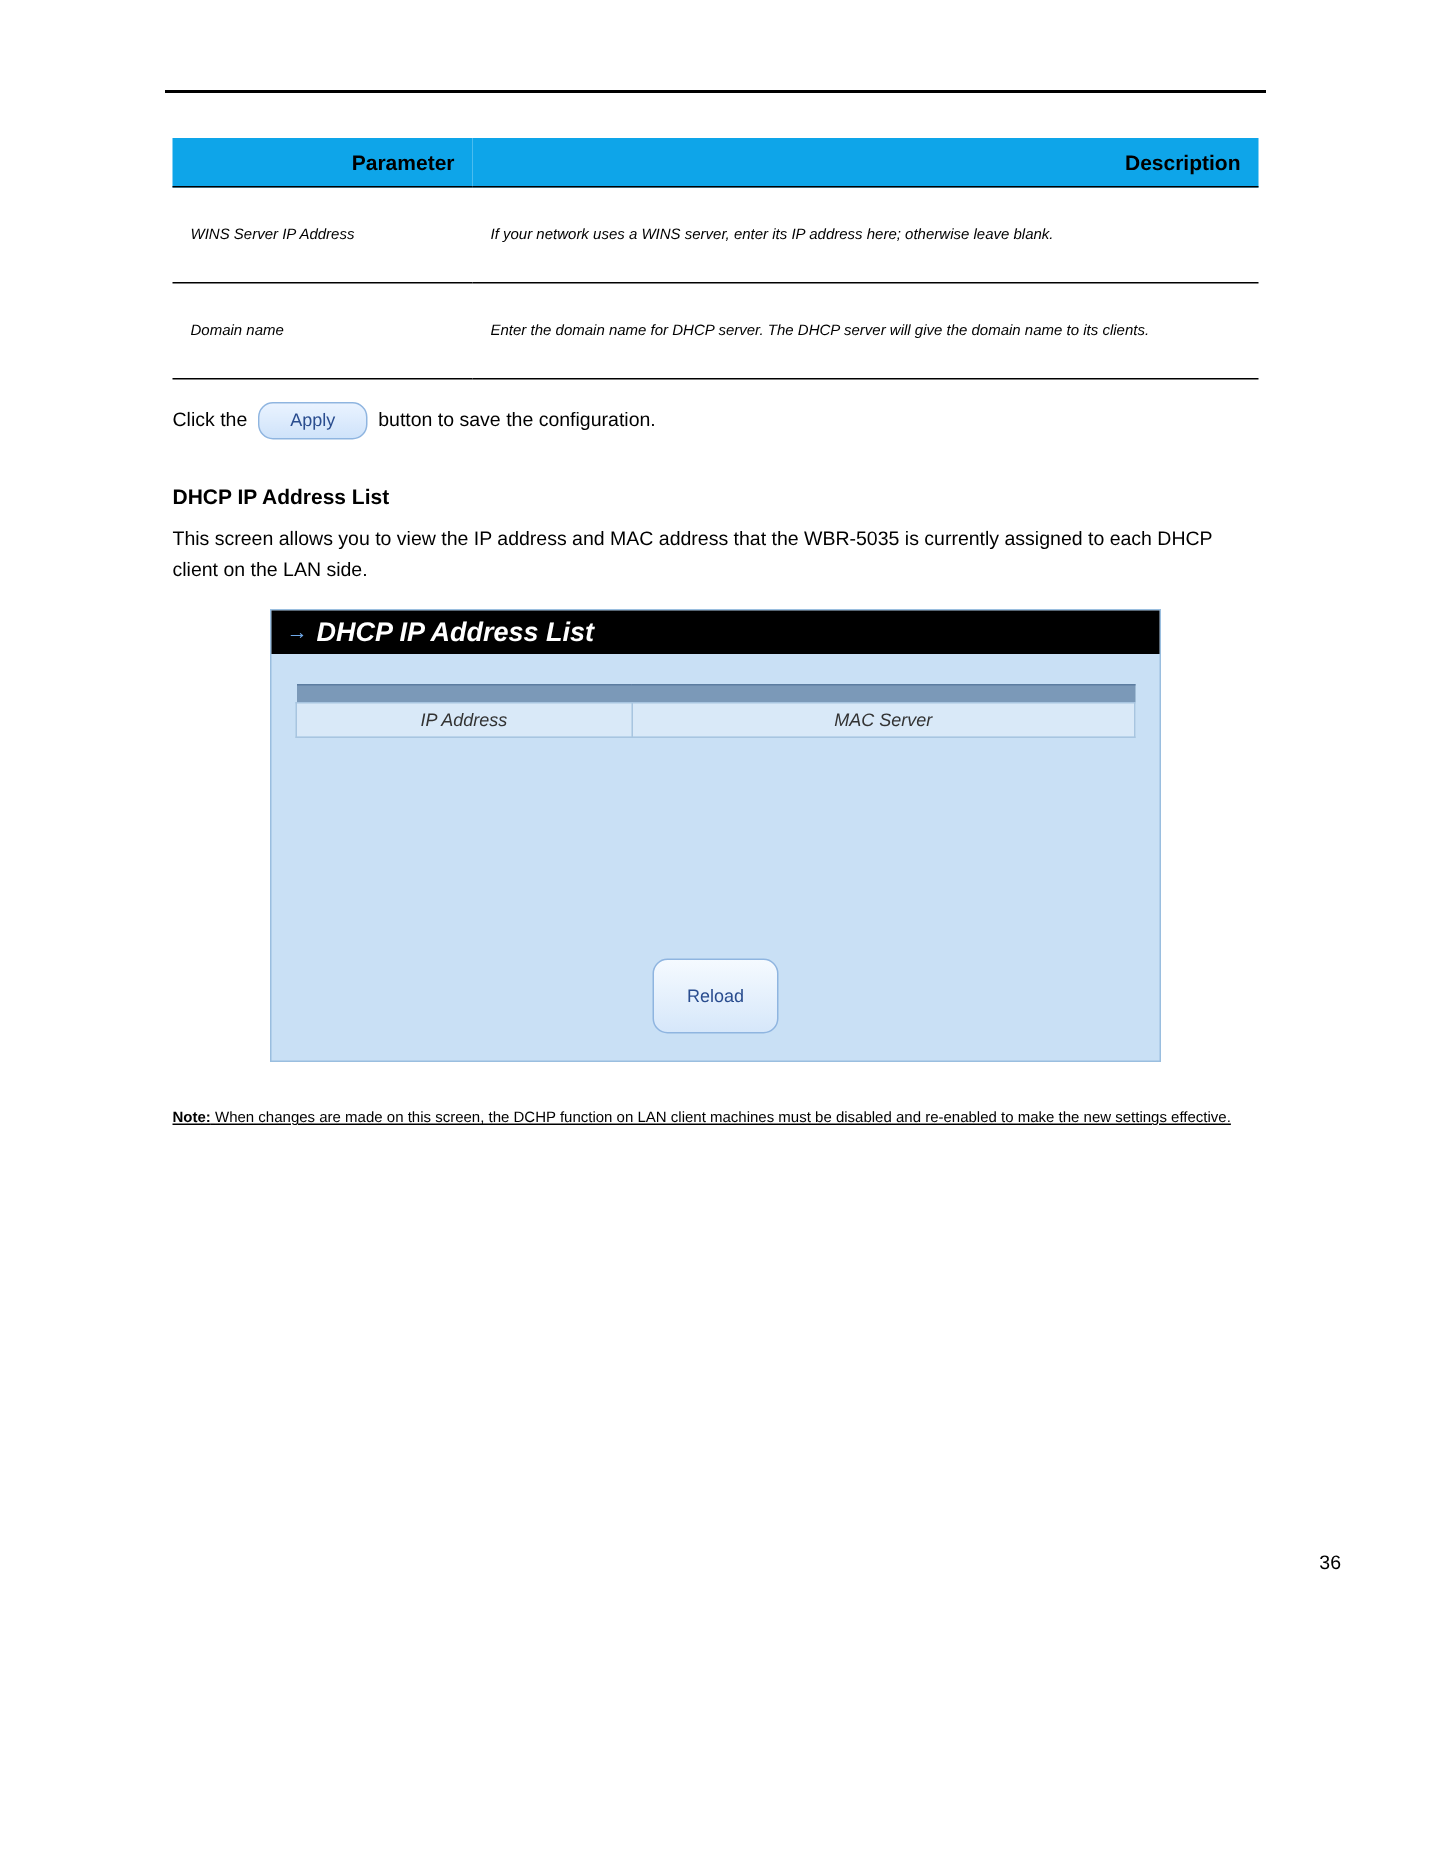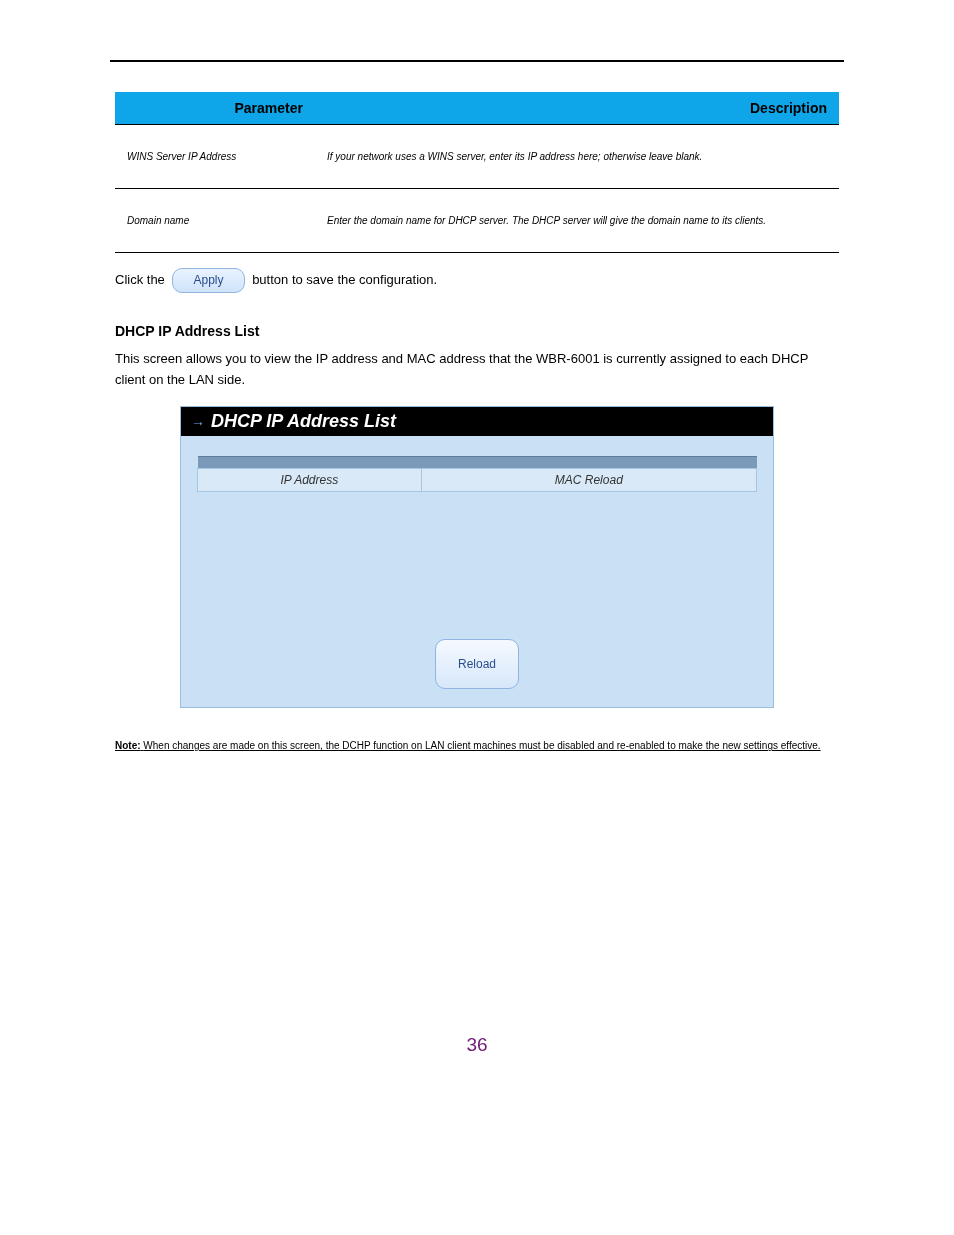--- a/index.html
+++ b/index.html
@@ -144,23 +144,23 @@
     margin: 15px 55px 15px 55px;
     font-size: 10px;
     line-height: 1.6;
     text-decoration: underline;
   }
   .note-label {
     font-weight: bold;
   }
   .footer {
     margin-top: 280px;
-    text-align: center;
-    font-size: 19px;
-    color: #701a75;
+    text-align: right;
+    font-size: 13px;
+    color: #000000;
     padding-bottom: 30px;
   }
 </style>
 </head>
 <body>
 
 <div class="page">
   <div class="top-line"></div>
 
   <table class="param-table">
@@ -182,36 +182,36 @@
     </tbody>
   </table>
 
   <div class="apply-row">
     <span>Click the</span>
     <span class="apply-btn-img">Apply</span>
     <span>button to save the configuration.</span>
   </div>
 
   <div class="section-heading">DHCP IP Address List</div>
-  <div class="section-text">This screen allows you to view the IP address and MAC address that the WBR-6001 is currently assigned to each DHCP client on the LAN side.</div>
+  <div class="section-text">This screen allows you to view the IP address and MAC address that the WBR-5035 is currently assigned to each DHCP client on the LAN side.</div>
 
   <div class="panel">
     <div class="panel-header">
       <span class="arrow">→</span>
       <span>DHCP IP Address List</span>
     </div>
     <div class="panel-body">
       <table class="ip-table">
         <thead>
           <tr>
               <th colspan="2"></th>
             </tr>
           <tr class="subhead">
             <th>IP Address</th>
-            <th>MAC Reload</th>
+            <th>MAC Server</th>
           </tr>
         </thead>
         <tbody>
           <tr class="filler">
               <td colspan="2"></td>
             </tr>
         </tbody>
       </table>
       <div class="reload-row">
         <span class="reload-btn">Reload</span>

